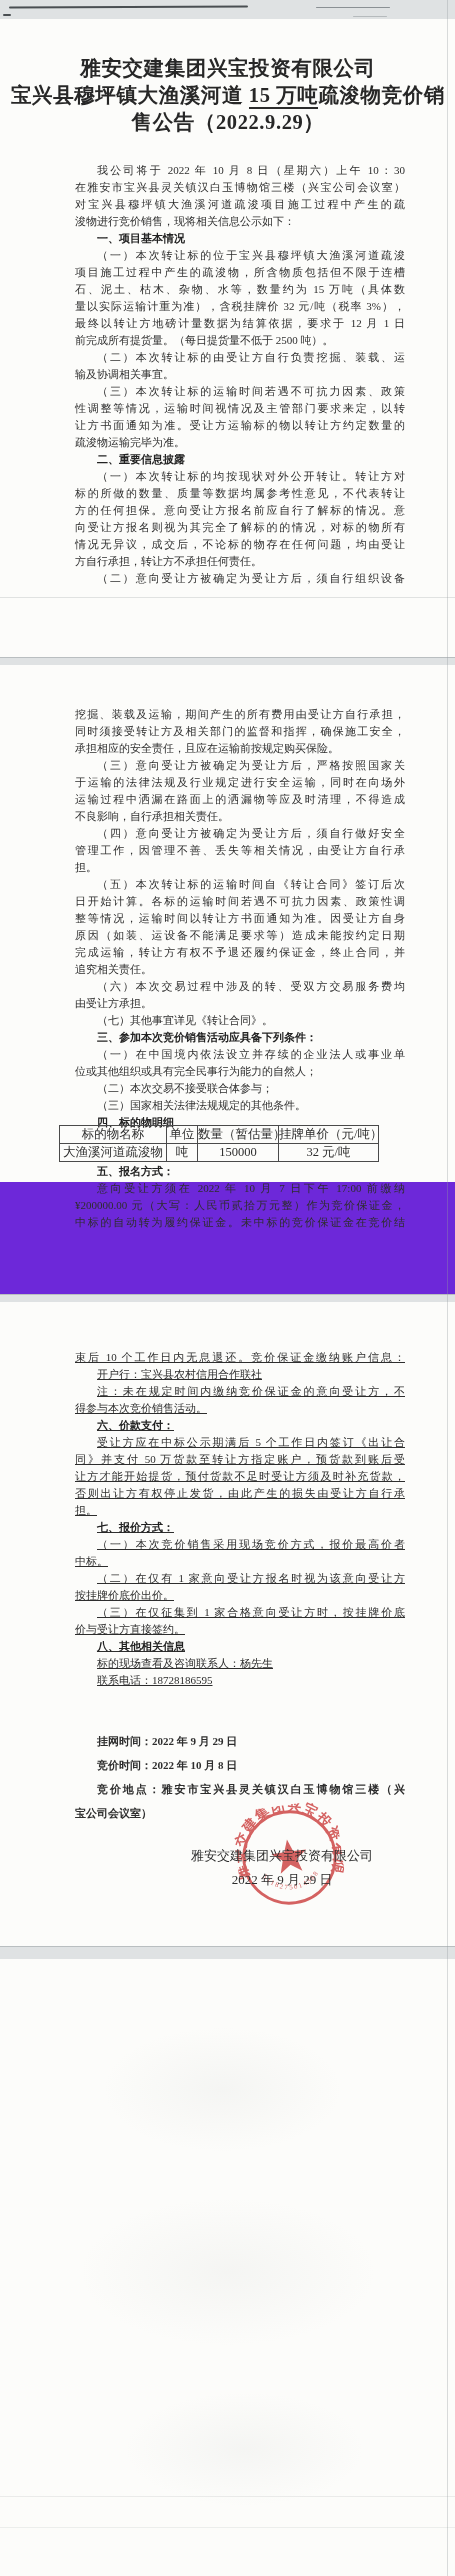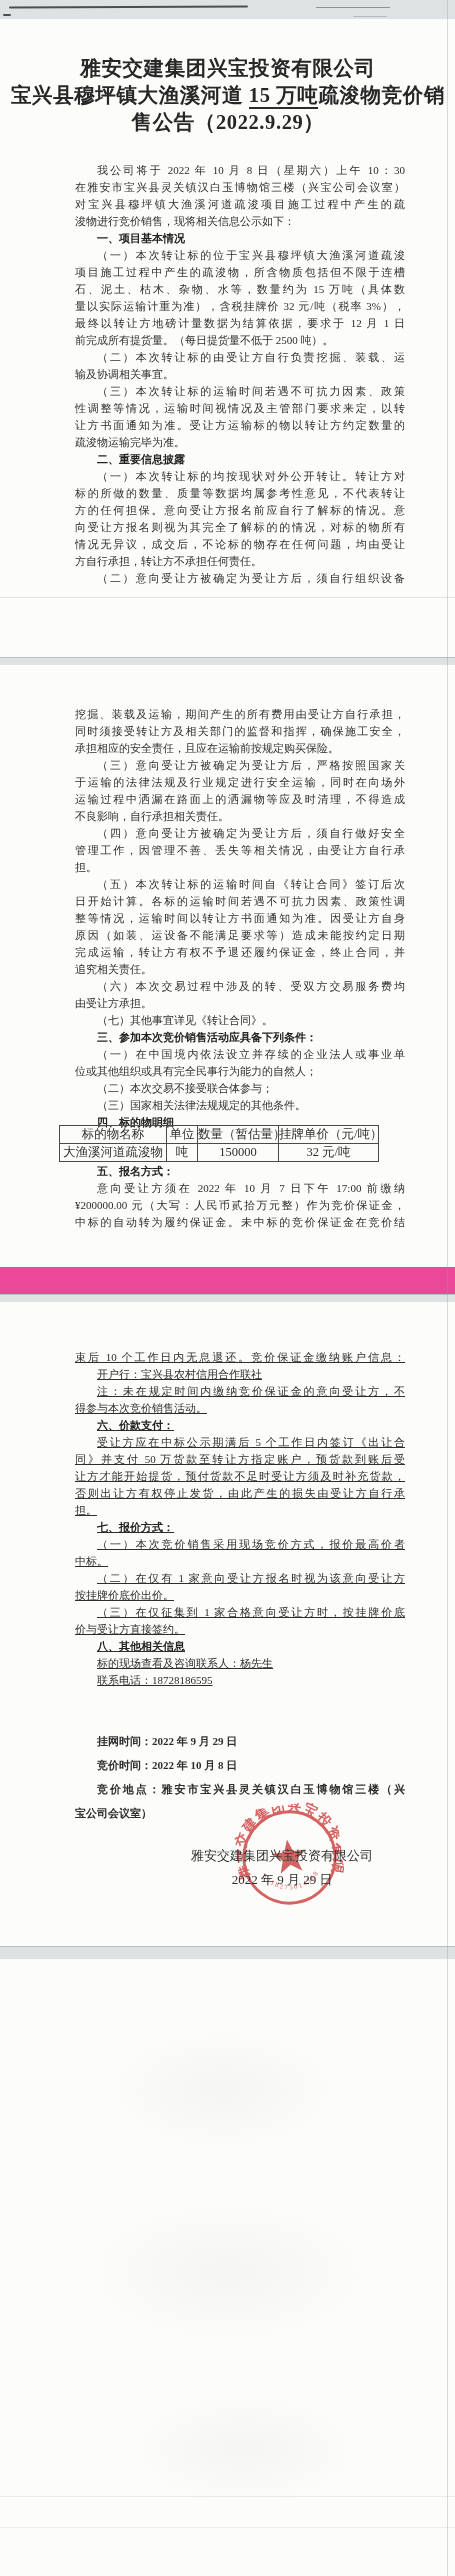--- a/index.html
+++ b/index.html
@@ -1,17 +1,17 @@
 <!DOCTYPE html>
 <html style="font-size:9px"><head>
 <meta charset="utf-8">
 <style>
   html,body{margin:0;padding:0;}
   body{background:#e4e7e8;font-family:"Liberation Serif","DejaVu Serif",serif;}
-  #doc{position:relative;width:456px;height:2576px;background:#ec4899;overflow:hidden;}
+  #doc{position:relative;width:456px;height:2576px;background:#6d28d9;overflow:hidden;}
   .page{position:absolute;left:0;width:456px;background:#fcfcfa;}
   .gap{position:absolute;left:0;width:456px;background:#dfe2e3;border-top:0.6px solid #b9bec0;border-bottom:0.6px solid #cfd3d4;}
   .edge-line{position:absolute;top:0;left:447px;width:1.1px;height:2576px;background:rgba(150,155,158,.35);}
   .topband{position:absolute;top:0;left:0;width:456px;height:19px;background:#dfe2e3;}
   .smudge{position:absolute;background:#4a4f52;border-radius:1.1px;}
   
   .tblock{position:absolute;left:75px;width:330px;color:#2e2e2e;font-size:11px;}
   .ln{min-height:17px;line-height:17px;text-align:justify;letter-spacing:0;}
   .ln.j{text-align-last:justify;}
   .ln.i{text-indent:2em;}
@@ -73,21 +73,21 @@
         <div class="ln j">向受让方报名则视为其完全了解标的的情况，对标的物所有</div>
         <div class="ln j">情况无异议，成交后，不论标的物存在任何问题，均由受让</div>
         <div class="ln ">方自行承担，转让方不承担任何责任。</div>
         <div class="ln i j">（二）意向受让方被确定为受让方后，须自行组织设备</div>
       </div>
     <div class="faintline" style="top:578px;"></div>
   </div>
 
   <div class="gap" style="top:657px;height:8.5px;"></div>
 
-  <div class="page" style="top:665px;height:602px;">
+  <div class="page" style="top:665px;height:517px;">
     <div class="tblock" style="top:41px;">
         <div class="ln j">挖掘、装载及运输，期间产生的所有费用由受让方自行承担，</div>
         <div class="ln j">同时须接受转让方及相关部门的监督和指挥，确保施工安全，</div>
         <div class="ln ">承担相应的安全责任，且应在运输前按规定购买保险。</div>
         <div class="ln i j">（三）意向受让方被确定为受让方后，严格按照国家关</div>
         <div class="ln j">于运输的法律法规及行业规定进行安全运输，同时在向场外</div>
         <div class="ln j">运输过程中洒漏在路面上的洒漏物等应及时清理，不得造成</div>
         <div class="ln ">不良影响，自行承担相关责任。</div>
         <div class="ln i j">（四）意向受让方被确定为受让方后，须自行做好安全</div>
         <div class="ln j">管理工作，因管理不善、丢失等相关情况，由受让方自行承</div>

